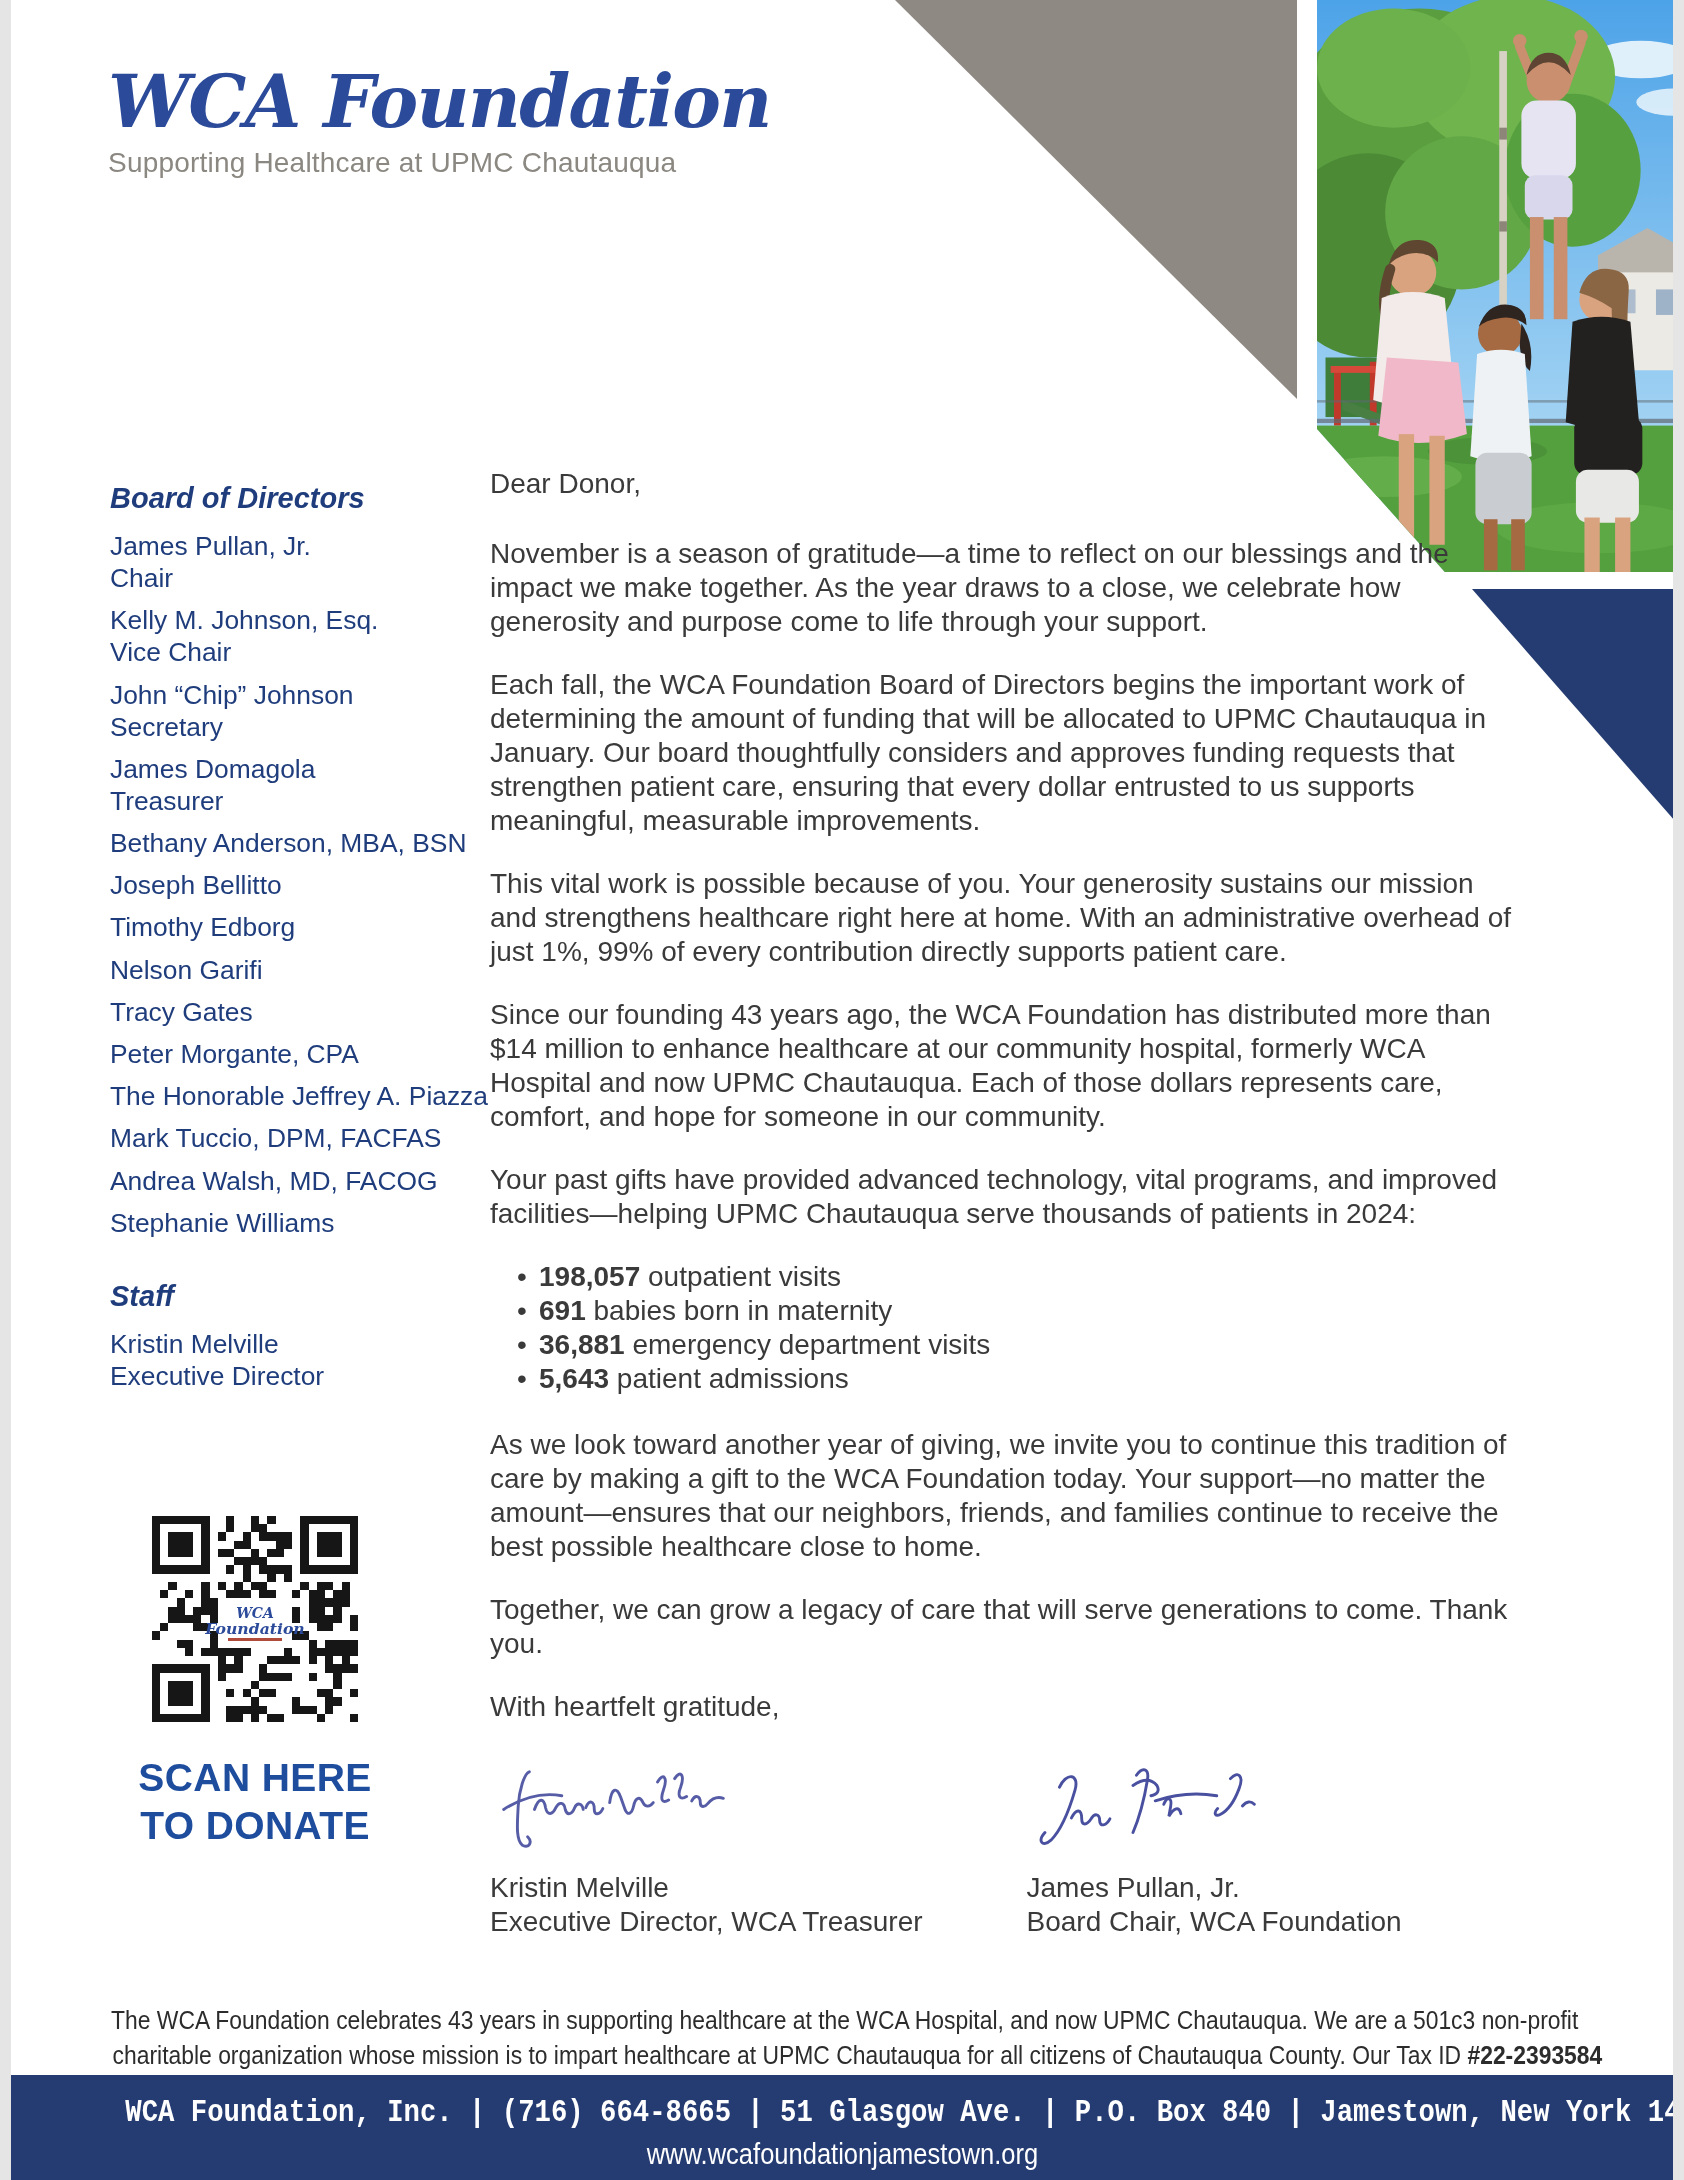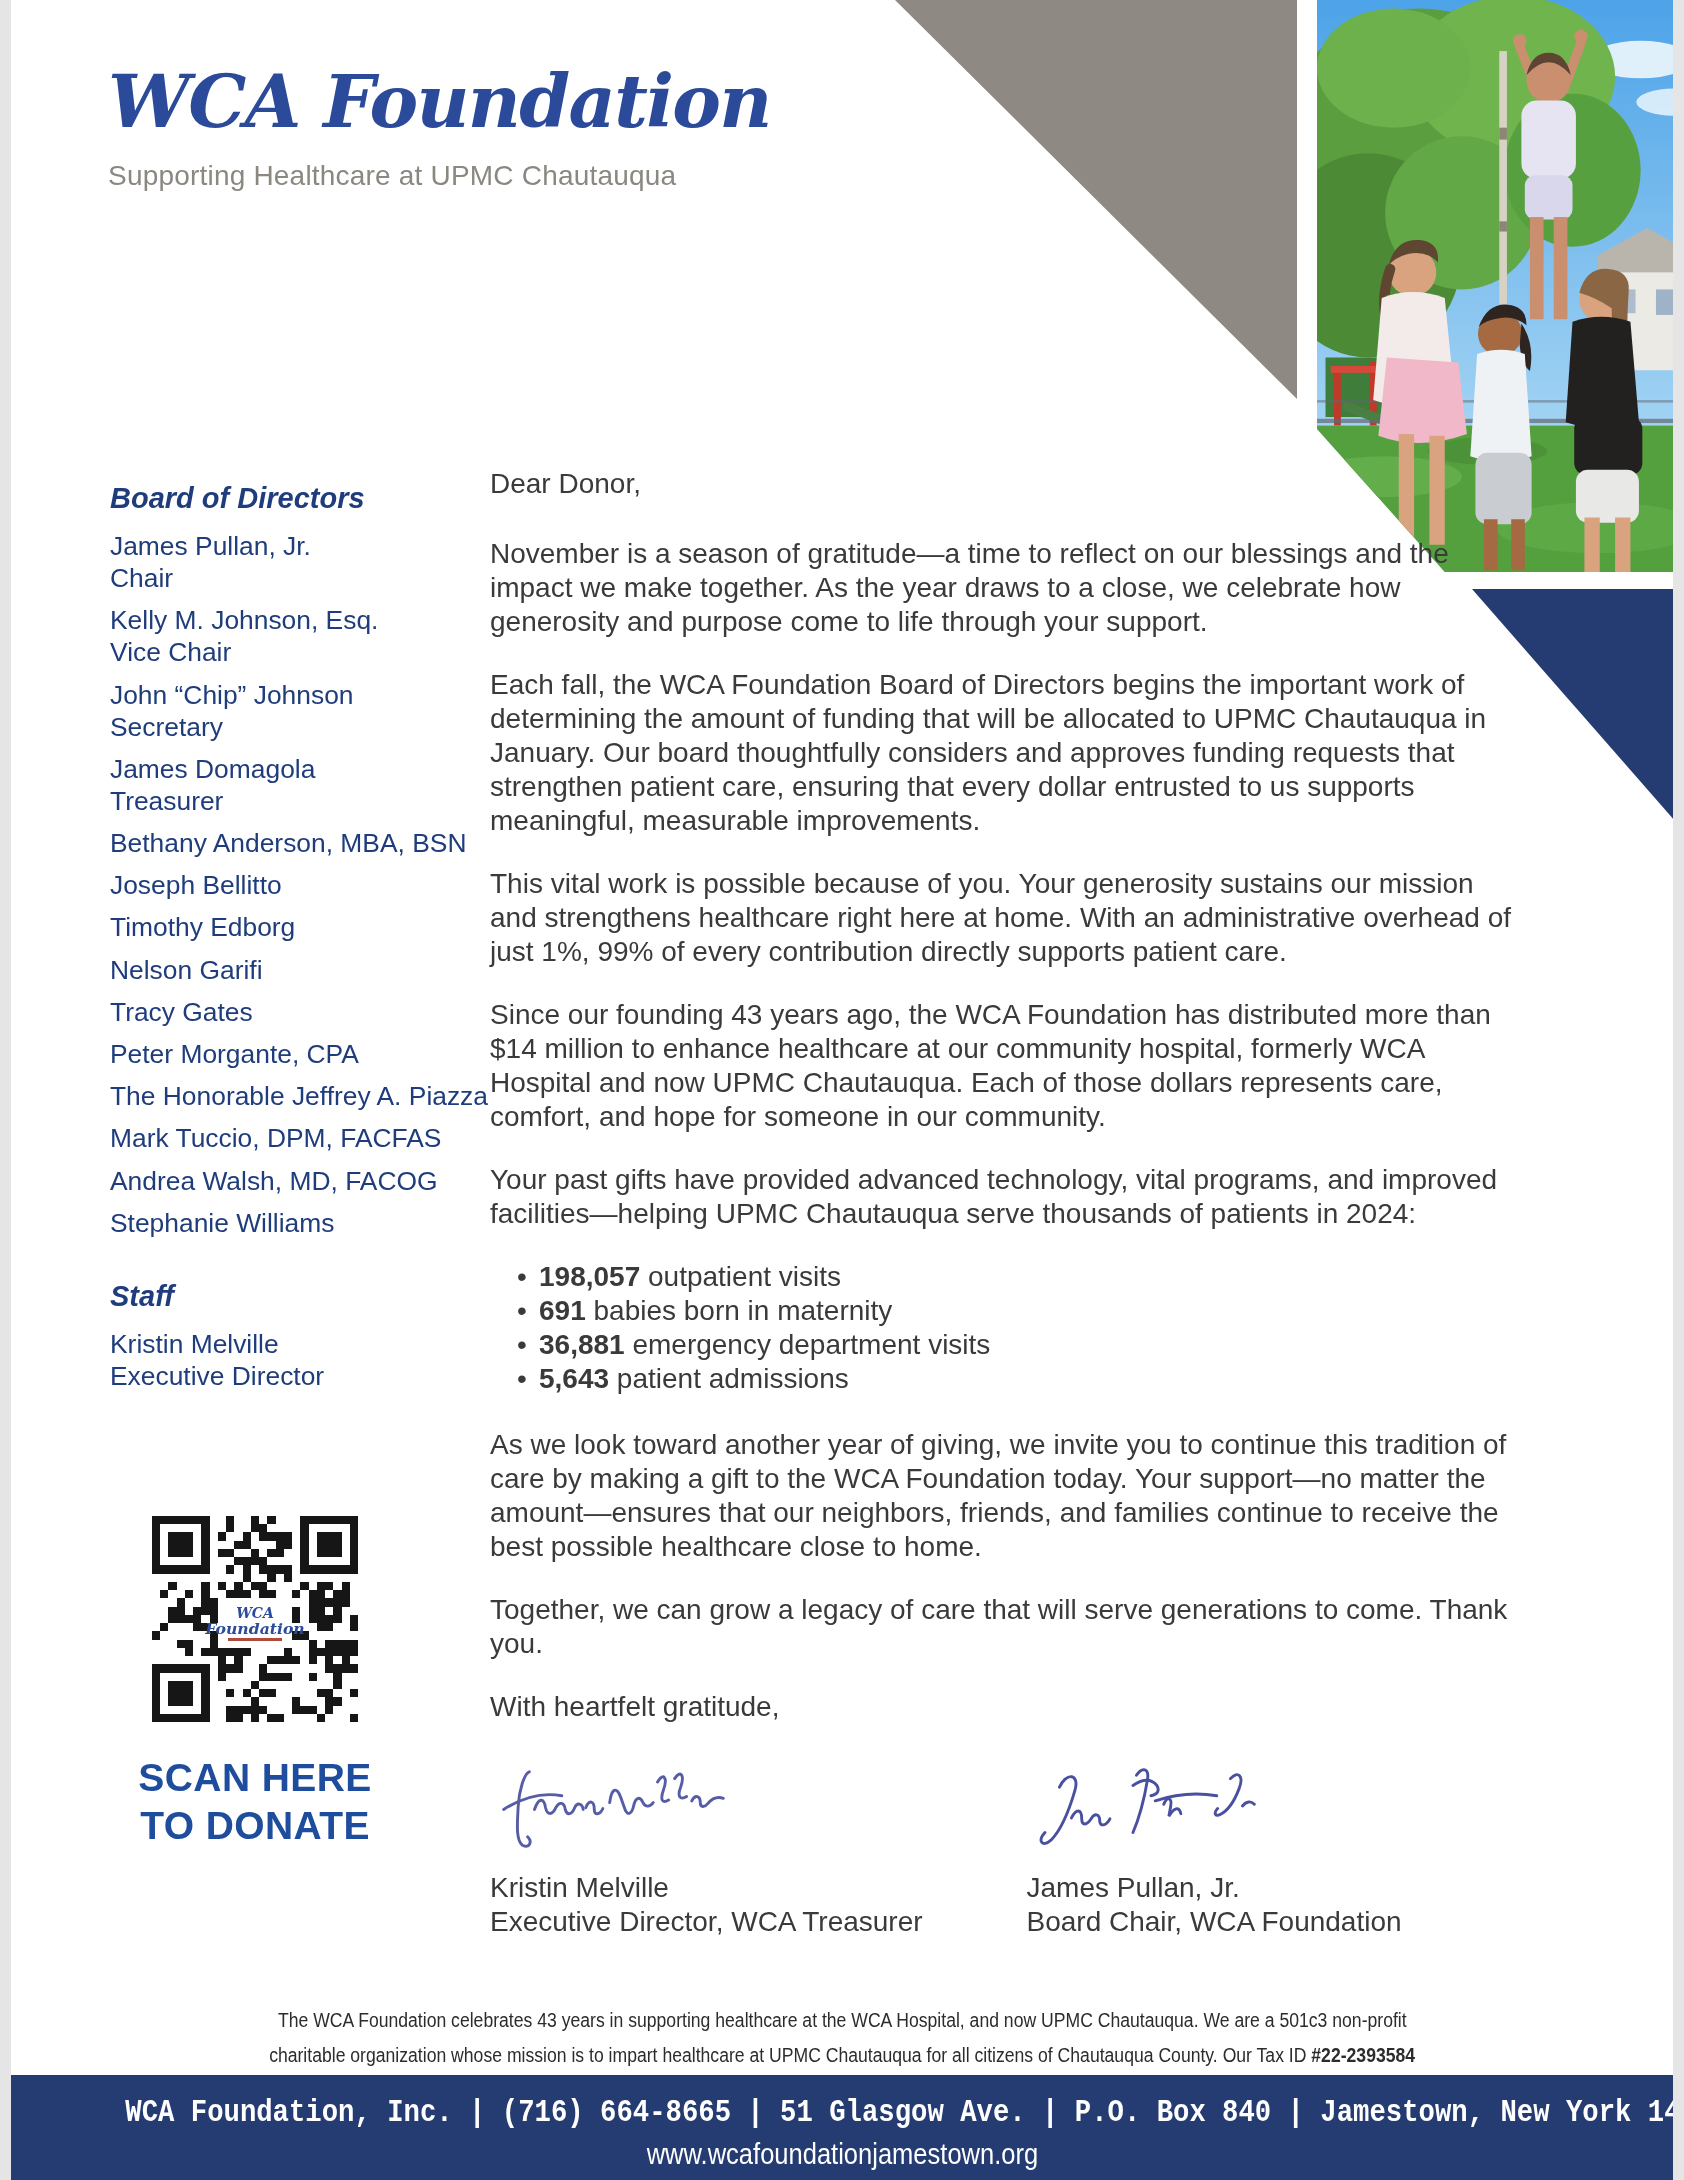--- a/index.html
+++ b/index.html
@@ -28,21 +28,21 @@
   }
   .photo svg { display:block; width:100%; height:100%; }
 
   
   .logo-block { position:absolute; left:97px; top:61px; }
   .logo-script {
     font-family:"DejaVu Serif", serif; font-style:italic; font-weight:bold;
     font-size:73px; color:var(--logo-blue); letter-spacing:-1.7px; line-height:1.1;
   }
   .logo-tagline {
-    font-size:28px; color:#8b8781; margin-top:19px; letter-spacing:0.2px;
+    font-size:28px; color:#8b8781; margin-top:6px; letter-spacing:0.2px;
   }
 
   
   .sidebar { position:absolute; left:99px; top:482px; width:409px; color:var(--sidebar-blue); }
   .sidebar-heading {
     font-style:italic; font-weight:bold; font-size:29px; margin:0 0 15.3px 0;
   }
   .sidebar-heading.staff { margin-top:41px; }
   .member { margin-bottom:10.2px; }
   .member-name, .member-role { font-size:26.4px; line-height:32px; white-space:nowrap; }
@@ -71,21 +71,21 @@
   
   .signature-row { position:absolute; left:479px; top:1753px; width:1073px; display:flex; }
   .sig-col { width:600px; }
   .sig-col .sig-svg { height:106px; }
   .sig-name, .sig-title { font-size:28px; line-height:34px; color:var(--body-text); }
   .sig-name { margin-top:8.5px; }
 
   
   .footnote {
     position:absolute; left:0; right:0; top:2003px; text-align:center;
-    font-size:20px; line-height:35px; color:#2c2c2c;
+    font-size:26px; line-height:35px; color:#2c2c2c;
   }
   .condense { display:inline-block; transform:scaleX(0.88); transform-origin:center; white-space:nowrap; }
   .footnote b { font-weight:bold; }
   .footer-bar {
     position:absolute; left:0; right:0; bottom:0; height:106px;
     background:var(--navy); color:#ffffff; text-align:center;
   }
   .footer-line1 { margin-top:20.4px; font-size:31px; font-weight:bold;font-family:Liberation Mono, monospace; }
   .footer-line1 .zip-suffix { font-size:25.6px; vertical-align:-3.4px; letter-spacing:0.4px; }
   .footer-line2 { margin-top:5.1px; font-size:29px; font-weight:normal; }

